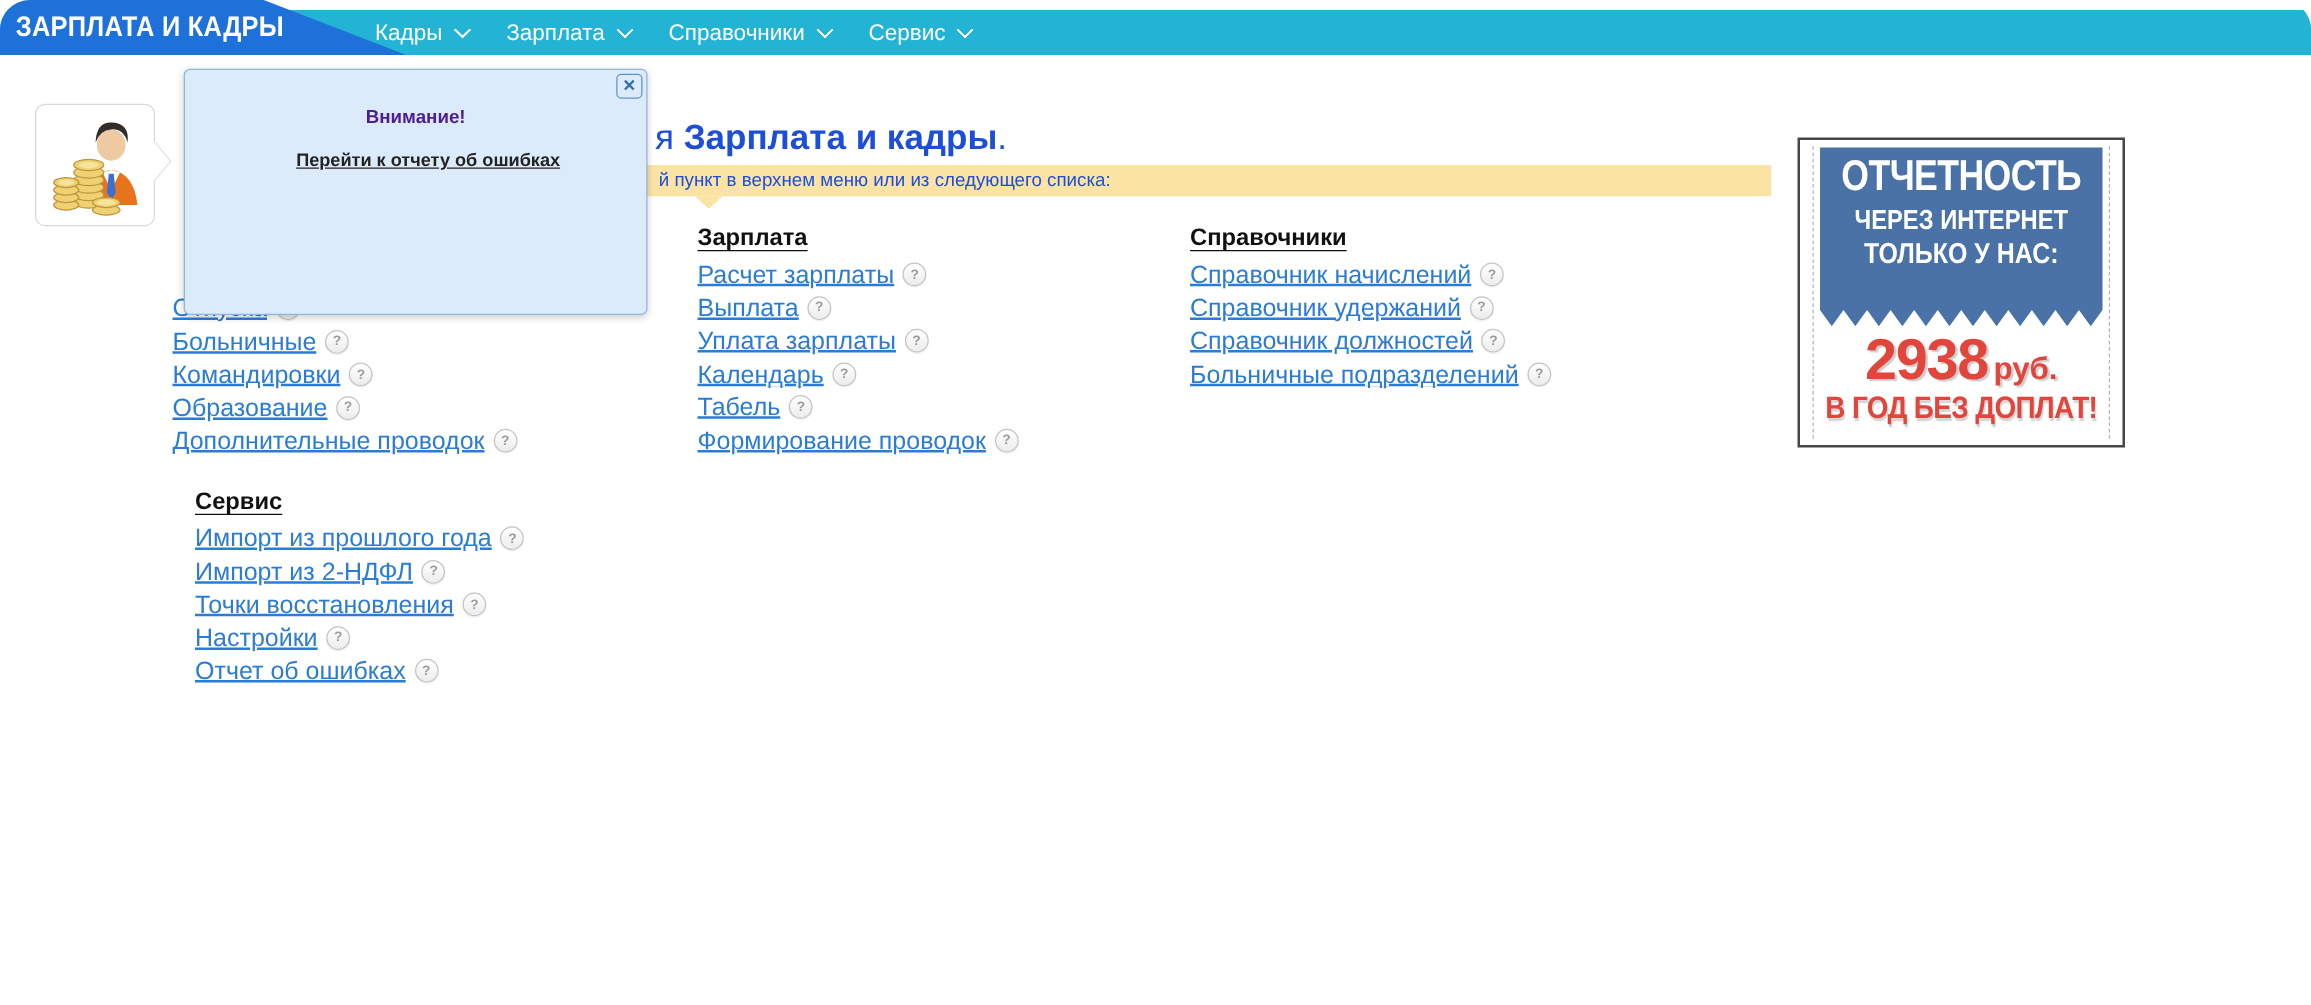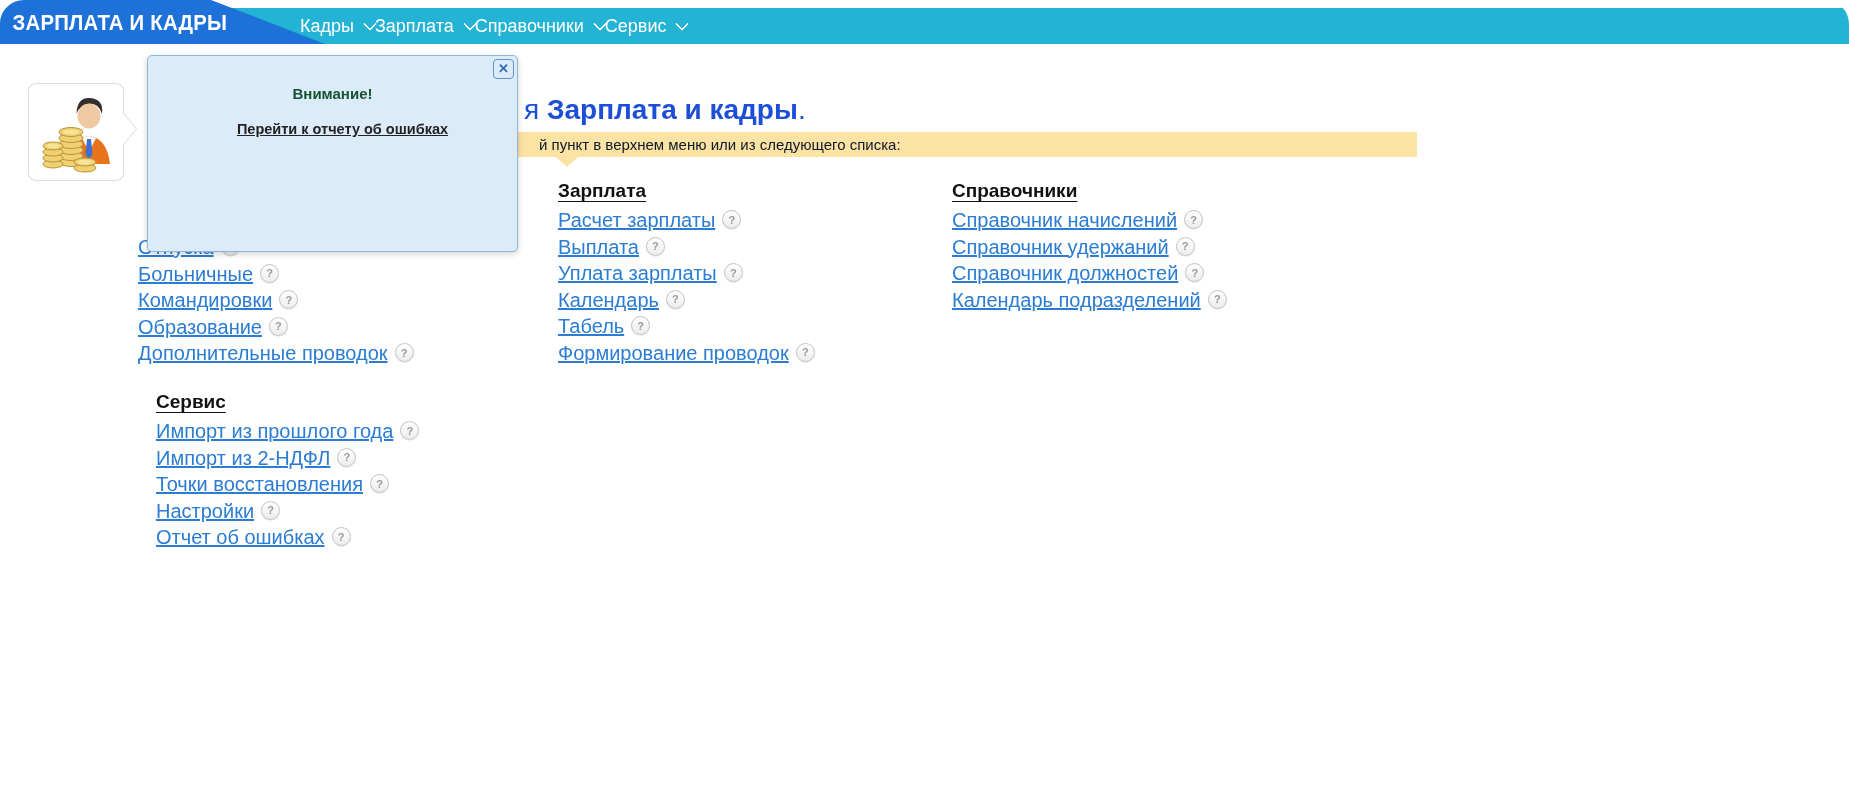--- a/index.html
+++ b/index.html
@@ -6,39 +6,39 @@
   .stage{position:relative;width:1849px;height:804px;overflow:hidden;background:#fff;
          font-family:"Liberation Sans",sans-serif;color:#222;border-radius:24px;}
 
   
   .topbar{position:absolute;left:0;top:0;width:100%;height:44px;background:#fff;}
   .nav-strip{position:absolute;left:0;top:8px;right:0;height:36px;background:var(--nav-bg,#23b4d5);}
   .logo{position:absolute;left:0;top:0;width:325px;height:44px;background:var(--logo-bg,#1e71d8);
         clip-path:polygon(0 0,211px 0,325px 100%,0 100%);z-index:3;display:flex;align-items:center;}
   .logo span{color:#fff;font-size:21px;font-weight:bold;letter-spacing:.2px;padding-left:13px;
              transform:scale(.97,1.08);transform-origin:left center;white-space:nowrap;}
-  .menu{position:absolute;left:300px;top:8px;height:36px;display:flex;align-items:center;z-index:2;}
+  .menu{position:absolute;left:300px;top:8px;height:36px;display:flex;align-items:center;gap:30px;z-index:2;}
   .menu-item{display:flex;align-items:center;color:#fff;font-size:18px;cursor:pointer;white-space:nowrap;}
   .chev{width:8px;height:8px;border-right:2.5px solid #fff;border-bottom:2.5px solid #fff;
         transform:rotate(45deg);margin-left:11px;margin-top:-5px;border-radius:1px;}
 
   
   .avatar-box{position:absolute;left:28px;top:83px;width:94px;height:96px;background:#fff;
               border:1px solid #d9d9d9;border-radius:8px;z-index:5;}
   .tail{position:absolute;left:93px;top:28px;width:0;height:0;
         border-top:17px solid transparent;border-bottom:17px solid transparent;
         border-left:14px solid #fff;filter:drop-shadow(1px 0 0 #d9d9d9);}
 
   
   .welcome{position:absolute;left:524px;top:94px;margin:0;font-size:28px;font-weight:normal;
            color:#1d4ed8;z-index:1;white-space:nowrap;}
   .welcome b{font-weight:bold;}
   .instruction{position:absolute;left:517px;top:132px;width:900px;height:25px;
-               background:var(--banner-bg,#fbe3a4);z-index:1;font-size:15px;color:#0f172a;
-               line-height:25px;padding-left:22px;box-sizing:border-box;white-space:nowrap;}
+               background:var(--banner-bg,#fbe3a4);z-index:1;font-size:15px;color:#1d4ed8;
+               line-height:25px;padding-left:10px;box-sizing:border-box;white-space:nowrap;}
   .instr-tail{position:absolute;left:39px;top:100%;width:0;height:0;
               border-left:11px solid transparent;border-right:11px solid transparent;
               border-top:10px solid var(--banner-bg,#fbe3a4);}
 
   
   .col{position:absolute;z-index:1;}
   .col-title{font-size:19px;font-weight:bold;color:#111;text-decoration:underline;
              text-underline-offset:4px;line-height:22px;margin:0 0 9px 0;}
   .link-row{height:26.5px;display:flex;align-items:flex-start;white-space:nowrap;}
   .lnk{color:var(--link-blue,#2b7cd3);font-size:20px;line-height:18px;text-decoration:underline;cursor:pointer;}
@@ -47,21 +47,21 @@
         color:#9a9a9a;font-size:11px;font-weight:bold;margin-left:7px;margin-top:-1px;cursor:pointer;
         box-shadow:0 1px 1px rgba(0,0,0,.08);}
 
   
   .popup{position:absolute;left:147px;top:55px;width:371px;height:197px;z-index:40;
          background:var(--popup-bg,#dcebf9);border:1px solid #8fb6dc;border-radius:5px;
          box-shadow:0 2px 6px rgba(0,0,0,.18);box-sizing:border-box;}
   .popup-close{position:absolute;right:3px;top:3px;width:21px;height:20px;border:1px solid #5f94c9;
                border-radius:4px;background:transparent;color:#2f6db5;font-size:13px;font-weight:bold;
                line-height:18px;text-align:center;padding:0;cursor:pointer;}
-  .popup-title{margin-top:29px;text-align:center;font-size:15px;font-weight:bold;color:#14532d;}
+  .popup-title{margin-top:29px;text-align:center;font-size:15px;font-weight:bold;color:#4c1d95;}
   .popup-body{margin-top:19px;padding:0 10px;color:#3c3c3c;}
   .msg-line{font-size:13.5px;line-height:21px;letter-spacing:-.15px;white-space:nowrap;}
   .popup-link{display:block;margin-top:13px;text-align:center;font-size:14.5px;font-weight:bold;
               color:#222;text-decoration:underline;cursor:pointer;padding-left:20px;}
 
   
   .ad{position:absolute;left:1438px;top:110px;width:262px;height:248px;background:#fff;
       border:2px solid #474747;box-sizing:border-box;z-index:1;cursor:pointer;}
   .ad-dash{position:absolute;top:5px;bottom:5px;width:0;border-left:1px dashed #b5b5b5;}
   .ad-dash.left{left:10px;} .ad-dash.right{right:10px;}
@@ -238,32 +238,49 @@
       </div>
         <div class="link-row">
         <a class="lnk">Справочник удержаний</a>
         <span class="help">?</span>
       </div>
         <div class="link-row">
         <a class="lnk">Справочник должностей</a>
         <span class="help">?</span>
       </div>
         <div class="link-row">
-        <a class="lnk">Календарь подразделений</a>
+        <a class="lnk">Больничные подразделений</a>
         <span class="help">?</span>
       </div>
       </div>
   </section>
 
   <div class="popup">
     <button class="popup-close">✕</button>
     <div class="popup-title">Внимание!</div>
     <div class="popup-body">
         <div class="msg-line"></div>
         <div class="msg-line"></div>
         <div class="msg-line"></div>
         <div class="msg-line"></div>
       </div>
     <a class="popup-link">Перейти к отчету об ошибках</a>
   </div>
 
+  <aside class="ad">
+    <div class="ad-dash left"></div>
+    <div class="ad-dash right"></div>
+    <div class="ad-blue">
+      <div class="ad-l1">ОТЧЕТНОСТЬ</div>
+      <div class="ad-l2">ЧЕРЕЗ ИНТЕРНЕТ</div>
+      <div class="ad-l3">ТОЛЬКО У НАС:</div>
+    </div>
+    <svg class="ad-zig" viewBox="0 0 240 12" preserveAspectRatio="none">
+      <path fill="#4a72a6" d="M0 0 H240 L230 12 L220 0 L210 12 L200 0 L190 12 L180 0 L170 12 L160 0 L150 12 L140 0 L130 12 L120 0 L110 12 L100 0 L90 12 L80 0 L70 12 L60 0 L50 12 L40 0 L30 12 L20 0 L10 12 Z"></path>
+    </svg>
+    <div class="ad-price">
+      <span class="ad-num">2938</span>
+      <span class="ad-rub">руб.</span>
+    </div>
+    <div class="ad-l4">В ГОД БЕЗ ДОПЛАТ!</div>
+  </aside>
 
 </div>
 
 </body></html>

